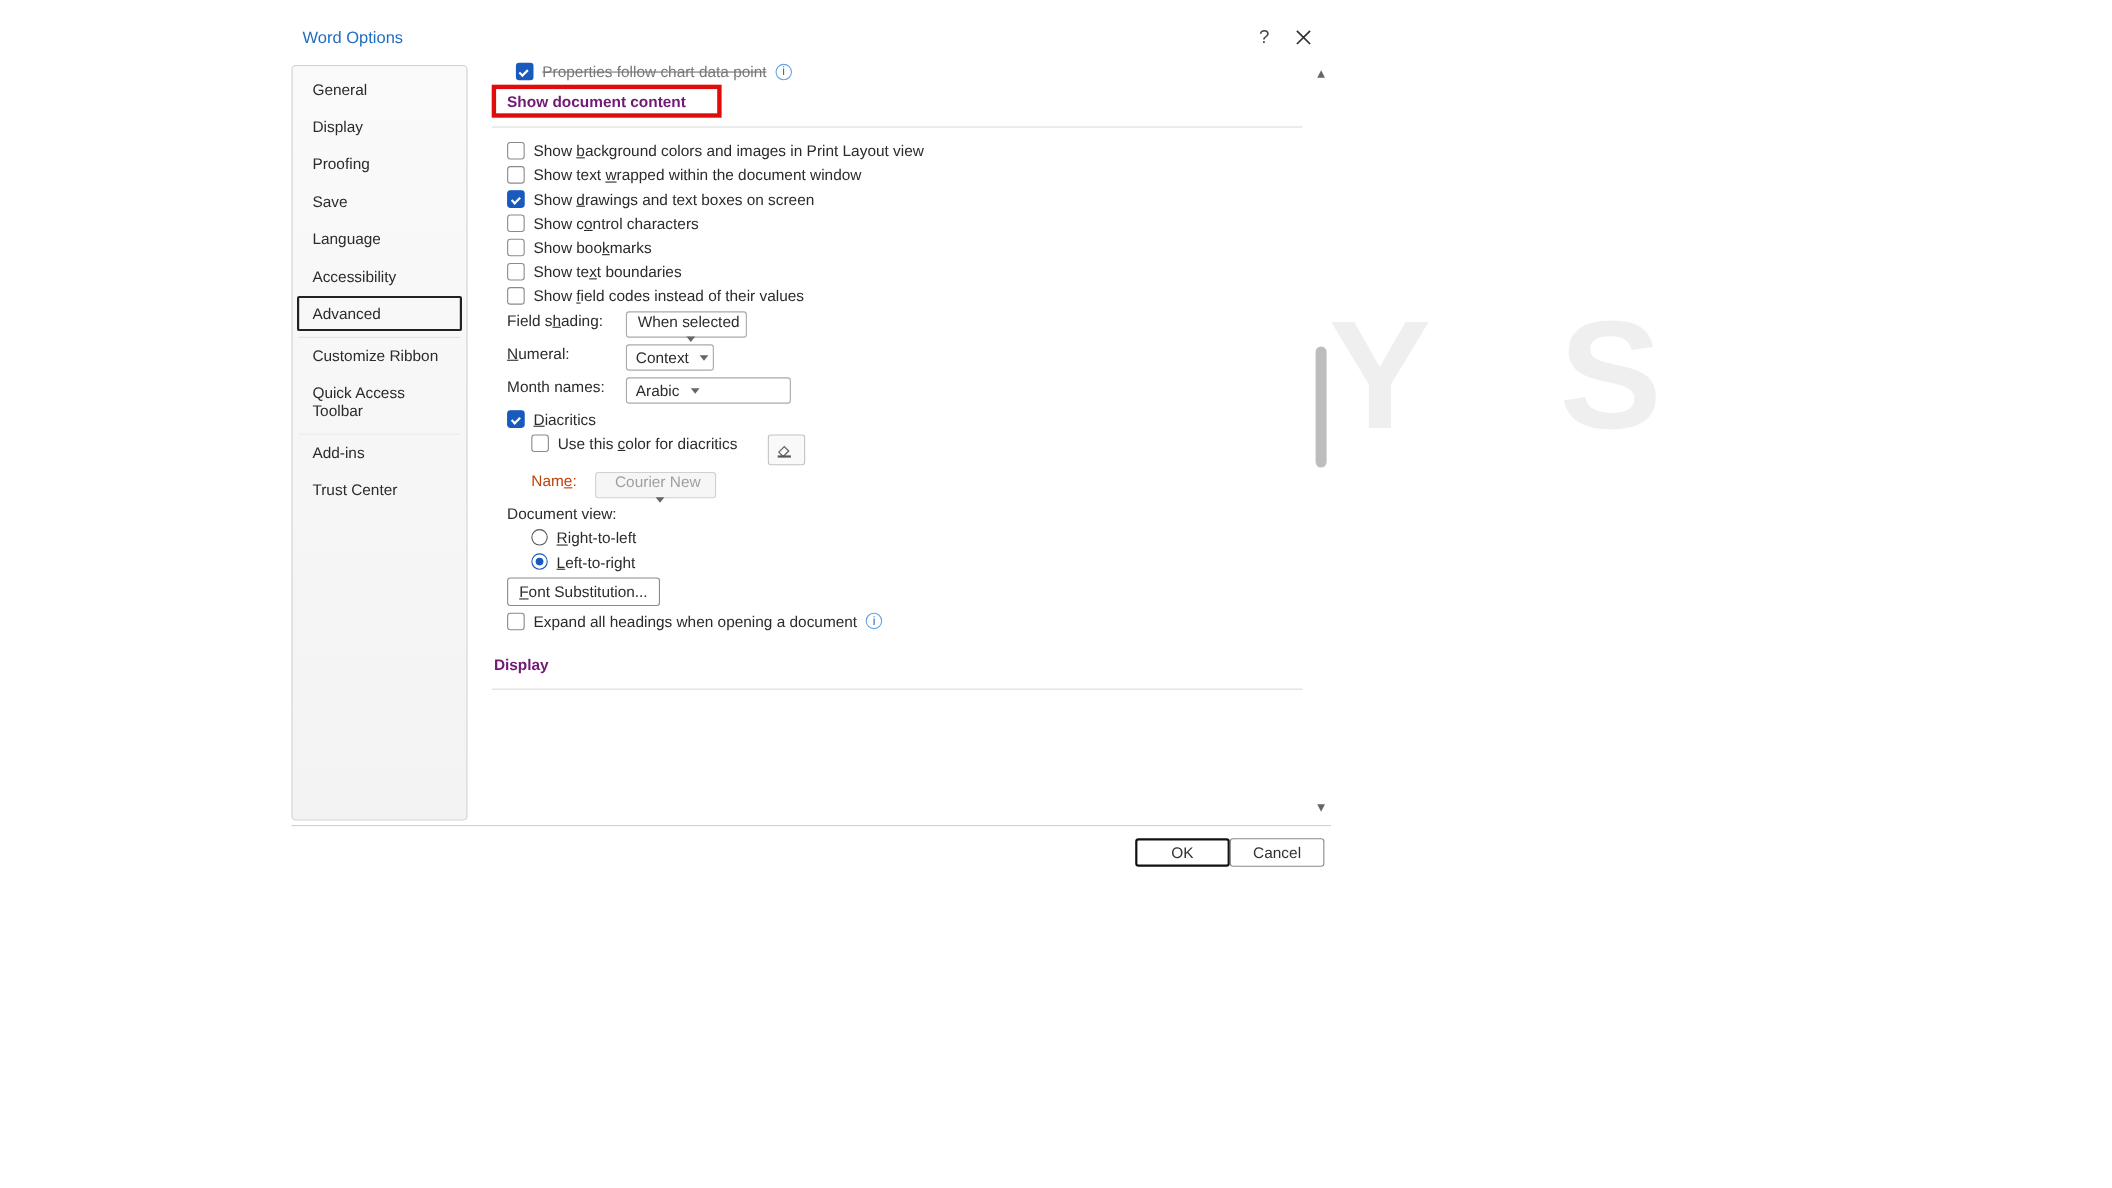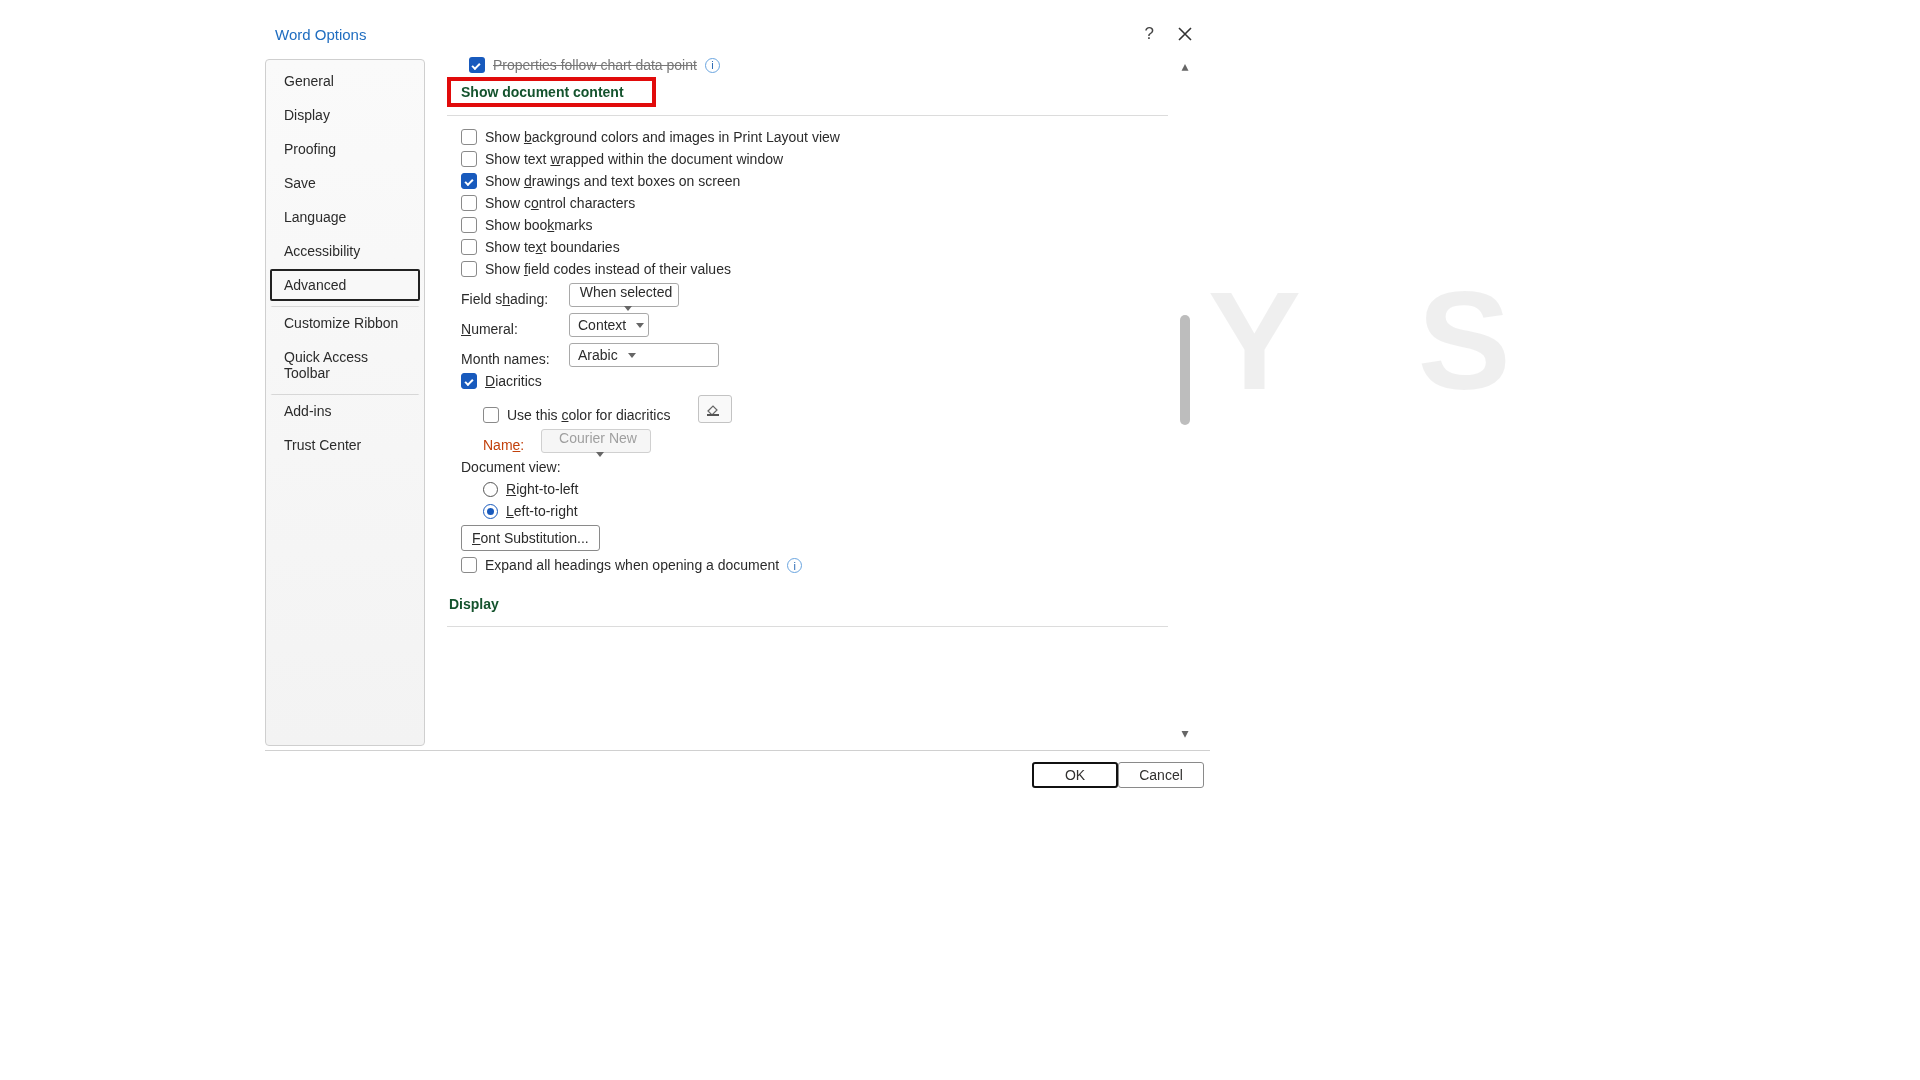--- a/index.html
+++ b/index.html
@@ -75,21 +75,21 @@
     margin-top: 4px;
     padding-top: 8px;
   }
   .sidebar-item.active {
     border: 2px solid #222;
     background: #f8f8f8;
   }
   .pane {
     flex: 1;
     position: relative;
-    margin: 2px 16px 0 14px;
+    margin: 2px 0 0 14px;
   }
   .pane-scroll {
     position: absolute;
     left: 0; right: 22px; top: 0; bottom: 8px;
     overflow: hidden;
     padding: 4px 4px 0 8px;
   }
   .scrollbar {
     position: absolute;
     right: 0; top: 4px; bottom: 4px;
@@ -130,36 +130,36 @@
     transform: rotate(-45deg);
   }
   .partial-label { text-decoration: line-through; color: #777; font-size: 14px;}
   .info-icon {
     width: 15px; height: 15px; border-radius: 50%;
     border: 1px solid #6aa5e0; color: #2a69b4;
     font-size: 11px; display: inline-flex; align-items: center; justify-content: center;
   }
   .section-heading {
     font-weight: 700;
-    color: #14532d;
+    color: #701a75;
     padding: 4px 2px;
     margin-bottom: 10px;
   }
   .red-box {
     display: inline-block;
     border: 4px solid #e10b0b;
     padding: 3px 26px 3px 8px;
     margin-bottom: 8px;
   }
   .section-rule {
     border-top: 1px solid #dcdcdc;
     margin: 0 0 10px 0;
   }
   .opt-row {
-    display: flex; align-items: flex-end;
+    display: flex; align-items: flex-start;
     gap: 8px;
     padding: 3px 0 3px 14px;
     font-size: 14px;
     color: #2b2b2b;
   }
   .opt-row.indent { padding-left: 36px; }
   .opt-row.indent2 { padding-left: 36px; }
   .chk {
     width: 16px; height: 16px;
     border: 1px solid #8a8a8a;

